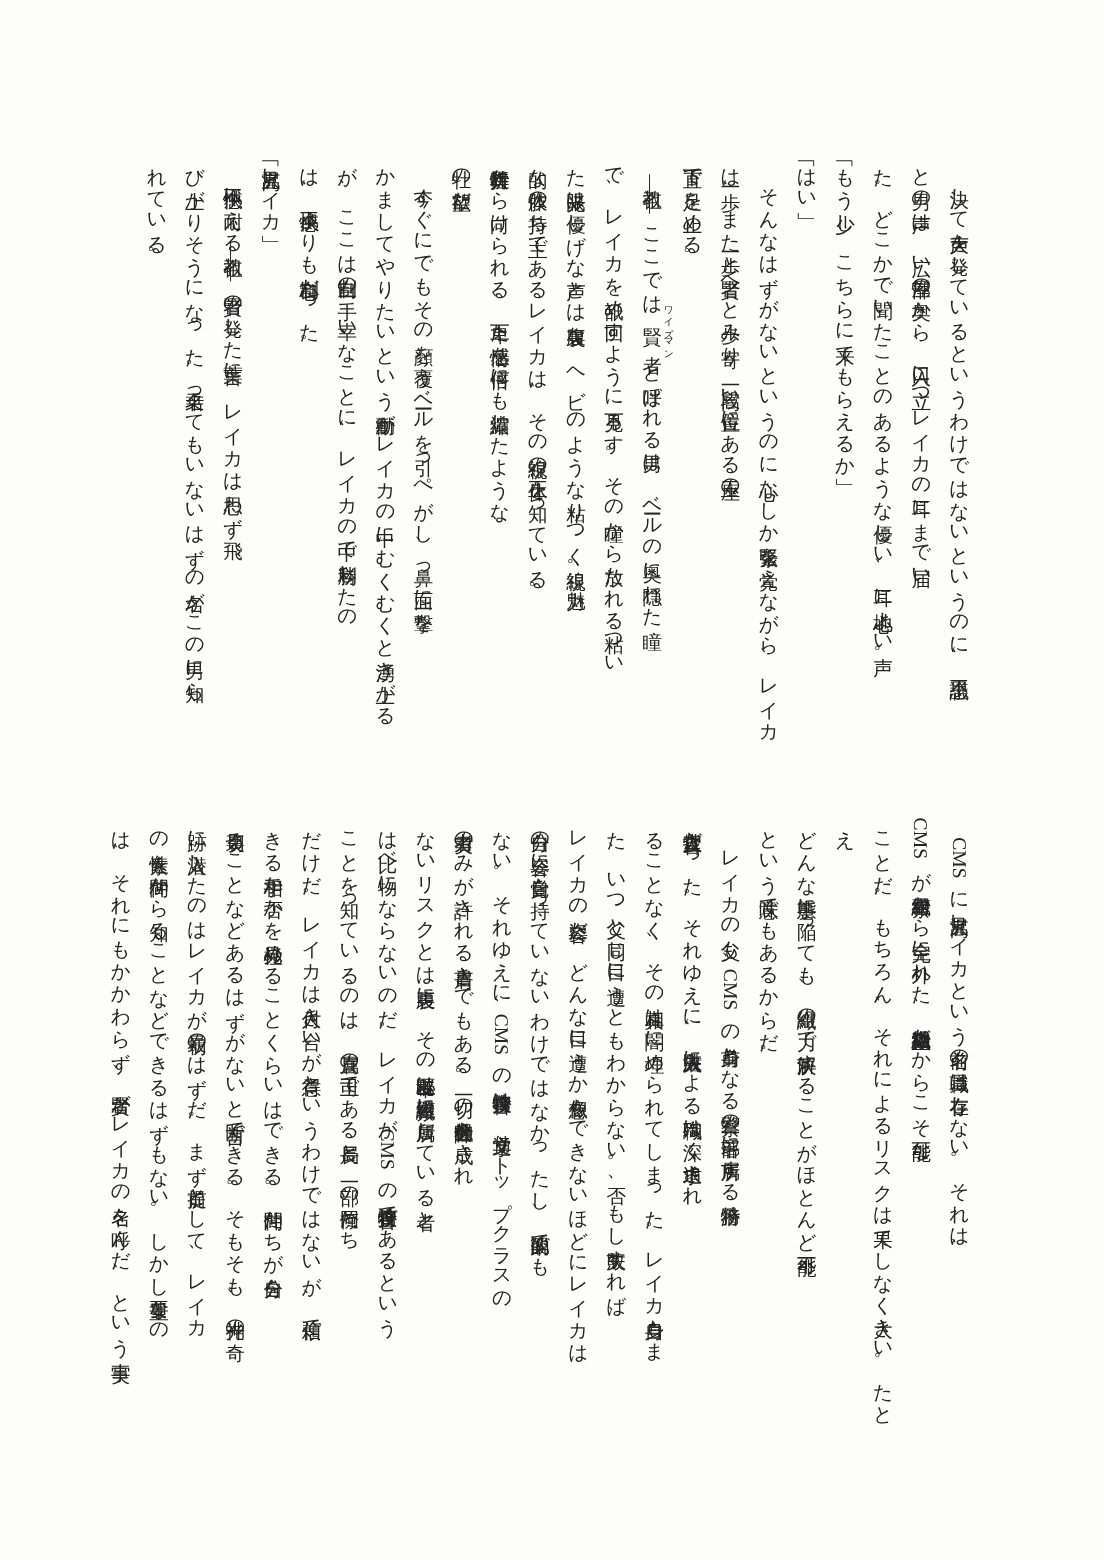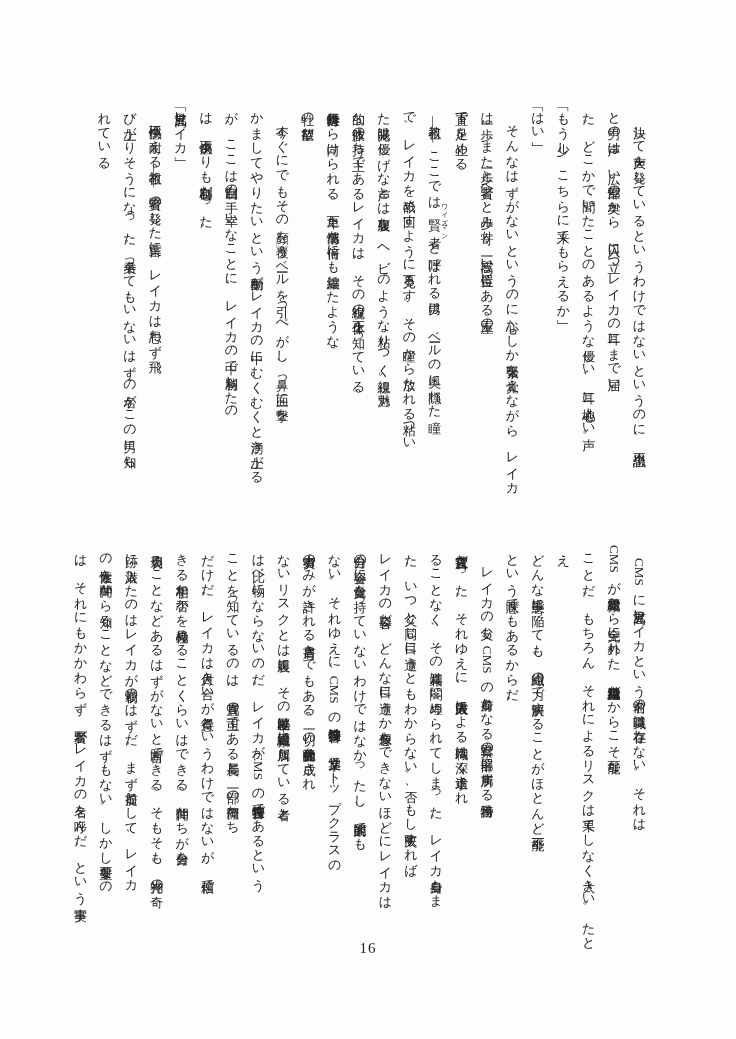--- a/index.html
+++ b/index.html
@@ -101,14 +101,13 @@
       <p>は比べ物にならないのだ。レイカがCMSの特務捜査官であるという</p>
       <p>ことを知っているのは、直属の上司である局長と、一部の同僚たち</p>
       <p>だけだ。レイカは人付き合いが得意というわけではないが、信頼で</p>
       <p>きる相手か否かを見極めることくらいはできる。仲間たちが自分を</p>
       <p>裏切ることなどあるはずがないと断言できる。そもそも、神光の奇</p>
       <p>跡に潜入したのはレイカが最初のはずだ。まず前提として、レイカ</p>
       <p>の素性を仲間から知ることなどできるはずもない。しかし重要なの</p>
       <p>は、それにもかかわらず、賢者がレイカの名を呼んだ、という事実</p>
     </section>
 
-  <div class="page-number">16</div>
 </div>
 
 </body></html>

